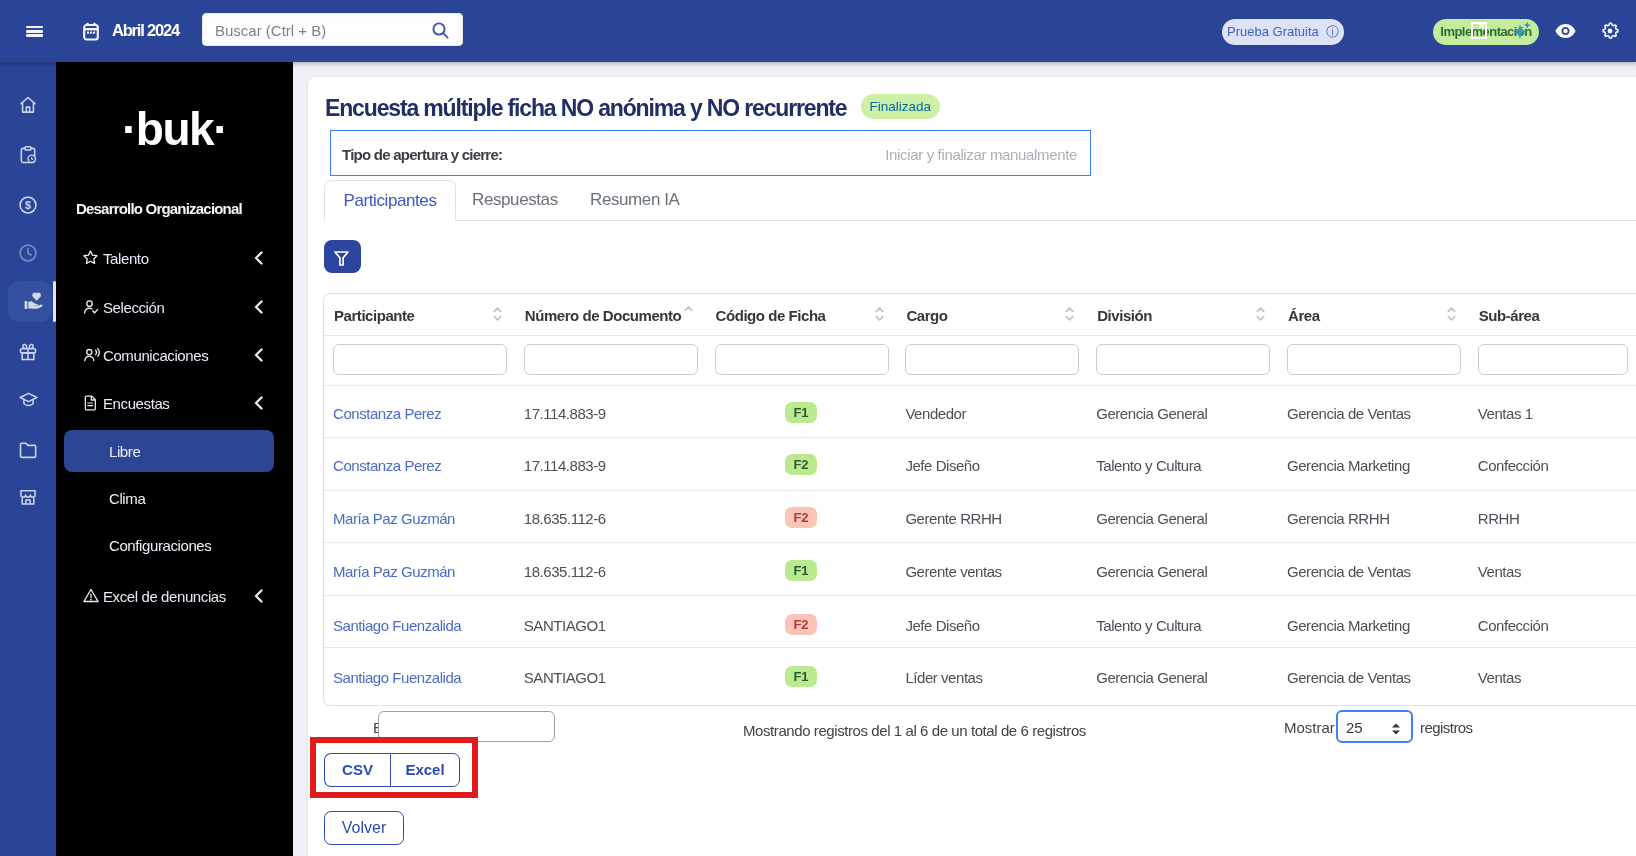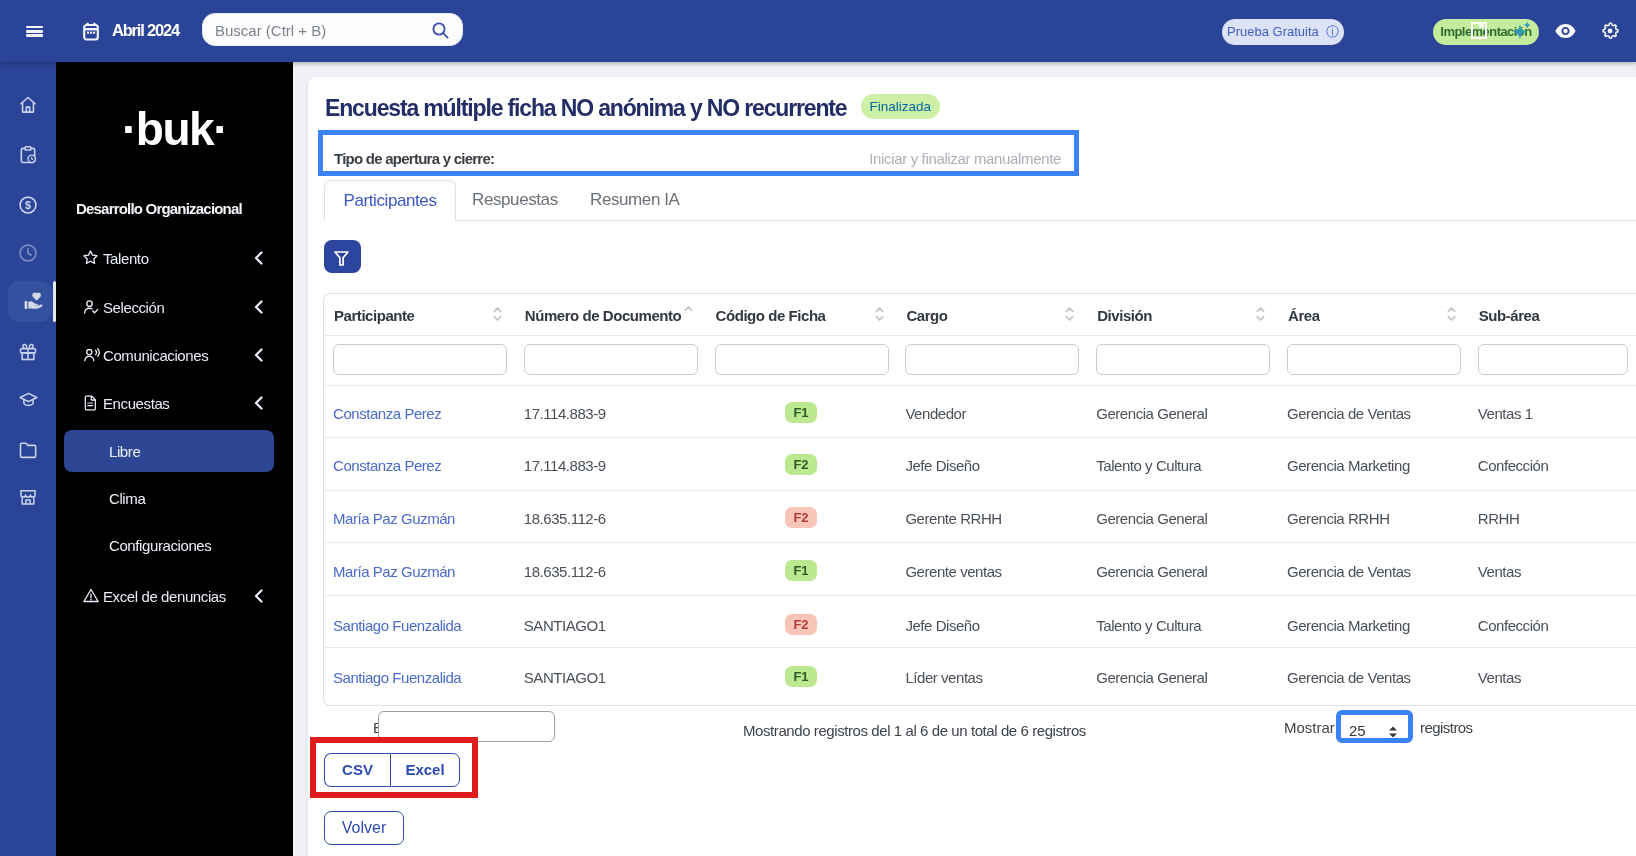--- a/index.html
+++ b/index.html
@@ -3,21 +3,21 @@
 <meta charset="utf-8">
 <style>
   * { margin:0; padding:0; box-sizing:border-box; }
   html,body { width:1636px; height:856px; overflow:hidden; font-family:"Liberation Sans", sans-serif; background:#eff1f6; }
   
   #topbar { position:absolute; left:0; top:0; width:1636px; height:62px; background:#2a4497; z-index:30; box-shadow:0 2px 4px rgba(0,0,0,.25); }
   #topbar .burger { position:absolute; left:26px; top:26px; width:17px; height:10px; }
   #topbar .burger div { height:2.4px; background:#f2f4fa; border-radius:1px; margin-bottom:1.8px; }
   .cal-ico { position:absolute; left:83px; top:22px; }
   .month { position:absolute; left:112px; top:21px; color:#fff; font-size:16.5px; font-weight:bold; letter-spacing:-1.2px; }
-  .searchbox { position:absolute; left:202px; top:13px; width:261px; height:33px; background:#fdfdfe; border-radius:13px; border:1px solid #e8e8ee; }
+  .searchbox { position:absolute; left:202px; top:13px; width:261px; height:33px; background:#fdfdfe; border-radius:4px; border:1px solid #e8e8ee; }
   .searchbox .ph { position:absolute; left:12px; top:8px; font-size:15px; color:#7d838d; }
   .searchbox svg { position:absolute; right:12px; top:7px; }
   .pill1 { position:absolute; left:1222px; top:19px; width:122px; height:26px; background:#dde2f7; border-radius:13px; color:#4061c6; font-size:13px; text-align:center; line-height:26px; }
   .pill2 { position:absolute; left:1433px; top:19px; width:106px; height:26px; background:#c4ec9c; border-radius:13px; color:#2e6d35; font-size:13px; font-weight:bold; letter-spacing:-.55px; text-align:center; line-height:25px; }
   .tico { position:absolute; top:22px; }
   
   #rail { position:absolute; left:0; top:62px; width:56px; height:794px; background:#2a4497; z-index:20; }
   #menu { position:absolute; left:56px; top:62px; width:237px; height:794px; background:#000000; z-index:20; }
   .railico { position:absolute; left:18px; }
   .rail-active { position:absolute; left:8px; top:219px; width:44px; height:41px; background:#33519f; border-radius:11px; }
@@ -27,21 +27,21 @@
   .mitem { position:absolute; left:0; width:237px; height:48px; color:#e8ecf8; font-size:15px; }
   .mitem .ico { position:absolute; left:26px; top:14px; }
   .mitem .lbl { position:absolute; left:47px; top:15px; letter-spacing:-.4px; }
   .mitem .chev { position:absolute; left:198px; top:16px; }
   .sub { position:absolute; left:53px; color:#eef1fa; font-size:15px; letter-spacing:-.4px; }
   .libre-bg { position:absolute; left:8px; top:368px; width:210px; height:42px; background:#2c4694; border-radius:8px; }
   
   #card { position:absolute; left:308px; top:77px; width:1345px; height:900px; background:#fff; border-radius:8px 0 0 0; box-shadow:0 1px 3px rgba(30,40,80,.13); z-index:10; }
   .title { position:absolute; left:17px; top:18px; font-size:23px; font-weight:bold; color:#232e66; letter-spacing:-1.15px; }
   .chip-fin { position:absolute; left:553px; top:17px; height:25px; line-height:25px; padding:0 8.5px; background:#cdefa6; border-radius:13px; font-size:13.5px; color:#0369a1; }
-  .infobox { position:absolute; left:10px; top:52.5px; width:761px; height:46px; border:5px solid #3b82f6; }
+  .infobox { position:absolute; left:22px; top:52.5px; width:761px; height:46px; border:1px solid #3b82f6; }
   .infobox .l { position:absolute; left:11px; top:15px; font-size:15px; font-weight:bold; color:#3a4046; letter-spacing:-.75px; }
   .infobox .r { position:absolute; right:13px; top:15px; font-size:15px; color:#aab0b8; letter-spacing:-.35px; }
   .tabs-line { position:absolute; left:16px; top:143px; width:1329px; height:1px; background:#dee2e6; }
   .tab-act { position:absolute; left:16px; top:103px; width:132px; height:41px; background:#fff; border:1px solid #dee2e6; border-bottom:none; border-radius:7px 7px 0 0; color:#3b57c4; font-size:17px; letter-spacing:-.4px; text-align:center; line-height:40px; z-index:2; }
   .tab-i { position:absolute; top:103px; height:41px; color:#6a7178; font-size:17px; letter-spacing:-.4px; line-height:40px; }
   .fbtn { position:absolute; left:16px; top:163px; width:37px; height:33px; background:#2c469f; border-radius:8px; }
   .fbtn svg { position:absolute; left:10px; top:11px; }
 </style>
 </head>
 <body>
@@ -56,21 +56,21 @@
   .rowline { position:absolute; left:0; width:1600px; height:1px; background:#e8eaee; }
   .name { color:#4a6bc8; }
   .fchip { position:absolute; width:32px; height:21px; border-radius:7px; font-size:13px; font-weight:bold; text-align:center; line-height:21px; }
   .fgreen { background:#bce98f; color:#2b5d2b; }
   .fred { background:#f8c5b8; color:#b43b35; }
   
   .f-buscar-l { position:absolute; left:17px; top:642px; font-size:15px; color:#3e444a; letter-spacing:-.85px;margin-left:48px; }
   .f-buscar-i { position:absolute; left:70px; top:634px; width:177px; height:31px; border:1px solid #9aa0a8; border-radius:6px; background:#fff; }
   .f-most { position:absolute; left:435px; top:645px; font-size:15px; color:#3e444a; letter-spacing:-.42px; }
   .f-show-l { position:absolute; left:976px; top:642px; font-size:15px; color:#3e444a; }
-  .f-select { position:absolute; left:1028px; top:633px; width:77px; height:33px; border:5px solid #3b82f6; border-radius:6px; background:#fff; }
+  .f-select { position:absolute; left:1028px; top:633px; width:77px; height:33px; border:2px solid #3b82f6; border-radius:6px; background:#fff; }
   .f-select .v { position:absolute; left:8px; top:7px; font-size:15px; color:#32383e; }
   .f-select svg { position:absolute; right:10px; top:9px; }
   .f-reg { position:absolute; left:1112px; top:642px; font-size:15px; color:#3e444a; letter-spacing:-.55px; }
   .csvgrp { position:absolute; left:16px; top:676px; height:34px; display:flex; }
   .csvgrp .b { height:34px; border:1px solid #2e4cad; color:#2d4bb0; font-size:15px; font-weight:bold; line-height:32px; text-align:center; background:#fff; }
   .csvgrp .b1 { width:66px; border-radius:7px 0 0 7px; border-right:none; }
   .csvgrp .b2 { width:70px; border-radius:0 7px 7px 0; }
   .redbox { position:absolute; left:2px; top:660px; width:168px; height:61px; border:6px solid #e11c1c; z-index:5; }
   .volver { position:absolute; left:16px; top:734px; width:80px; height:34px; border:1px solid #2e4cad; border-radius:7px; color:#2d4bb0; font-size:16px; text-align:center; line-height:32px; background:#fff; }
 </style>

